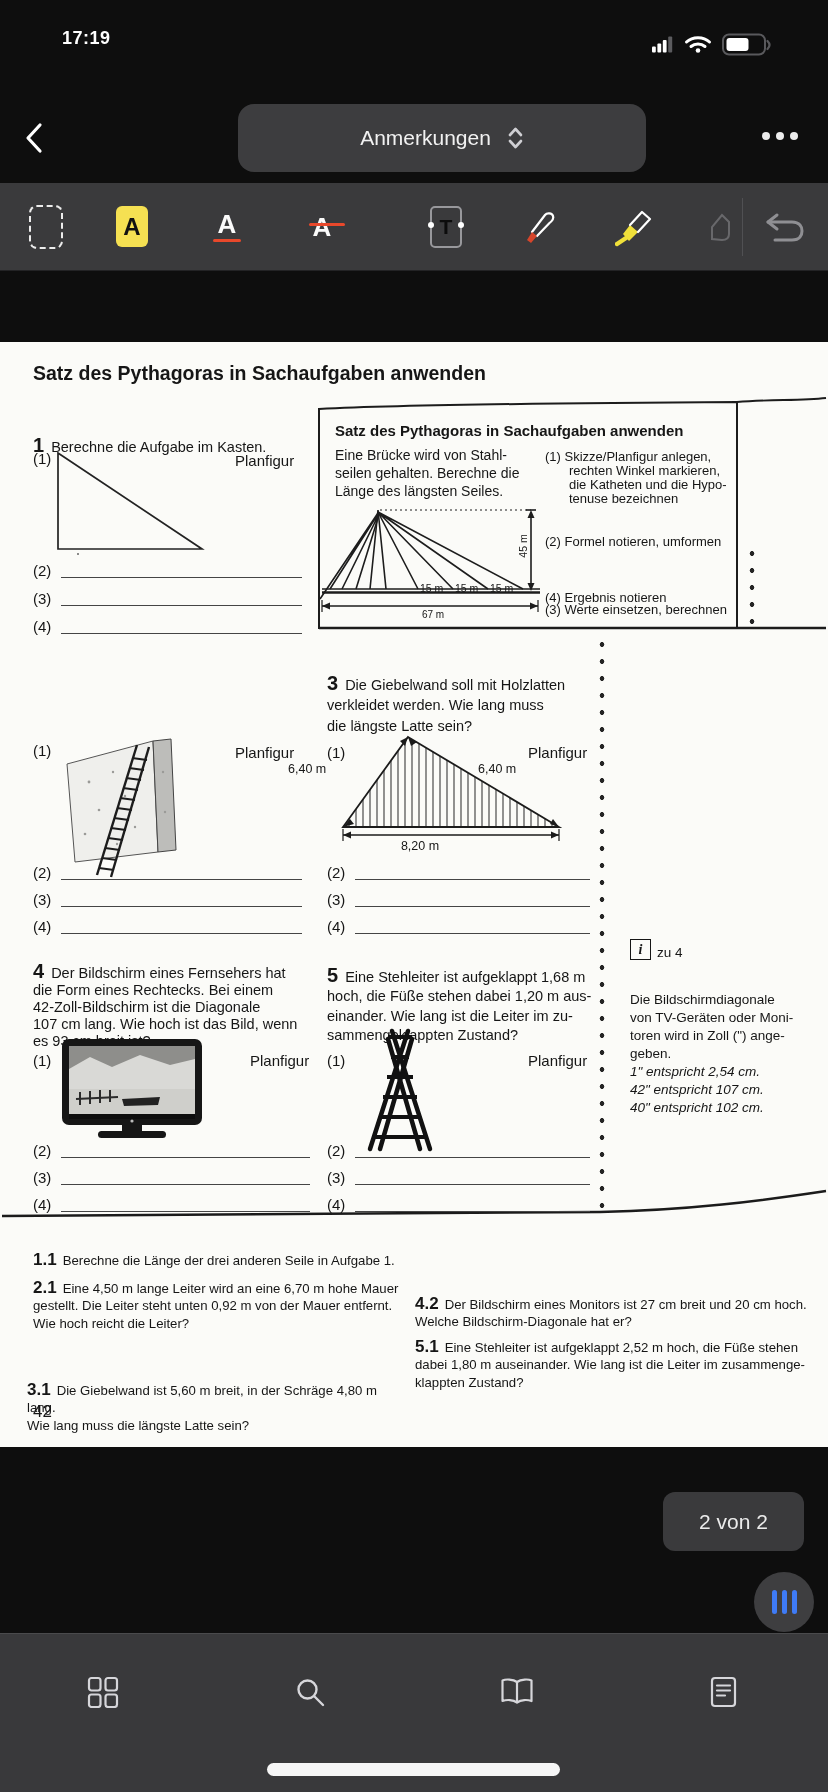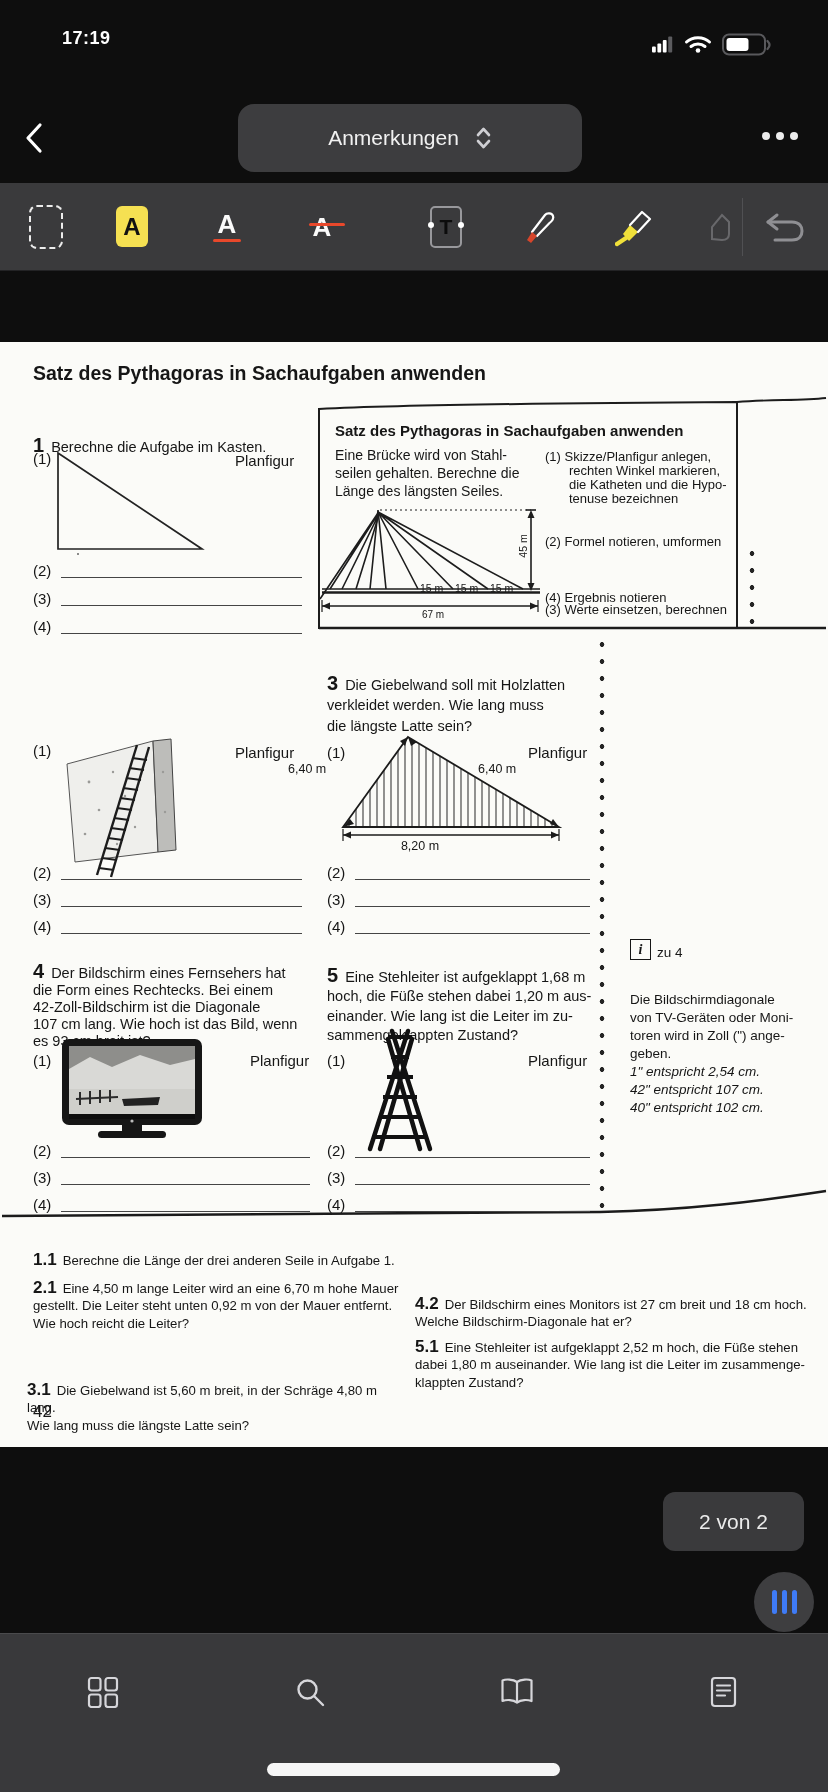--- a/index.html
+++ b/index.html
@@ -2,21 +2,21 @@
 <html><head>
 <meta charset="utf-8">
 <style>
   html,body{margin:0;padding:0;background:#000;}
   .screen{position:relative;width:828px;height:1792px;background:#0e0e0e;overflow:hidden;
           font-family:"Liberation Sans",sans-serif;-webkit-font-smoothing:antialiased;}
   .abs{position:absolute;}
   
   .time{left:62px;top:28px;color:#fff;font-size:18px;font-weight:bold;letter-spacing:.5px;}
   
-  .navpill{left:238px;top:104px;width:344px;height:68px;background:#3d3d3f;border-radius:16px;
+  .navpill{left:238px;top:104px;width:408px;height:68px;background:#3d3d3f;border-radius:16px;
            display:flex;align-items:center;justify-content:center;gap:16px;}
   .navpill .t{color:#f1f1f1;font-size:21px;}
   .backbtn{left:24px;top:116px;width:34px;height:44px;display:flex;align-items:center;}
   .moredots{left:762px;top:132px;display:flex;gap:6px;}
   .moredots i{width:8px;height:8px;border-radius:50%;background:#ececec;}
   
   .toolbar{left:0;top:183px;width:828px;height:87px;background:#3a3a3c;border-bottom:1px solid #232325;}
   .tool{position:absolute;top:0;width:52px;height:87px;display:flex;align-items:center;justify-content:center;transform:translateX(-50%);}
   .selrect{width:30px;height:40px;border:2px dashed #ececec;border-radius:8px;}
   .ahigh{width:32px;height:41px;background:#f5e052;border-radius:6px;display:flex;align-items:center;justify-content:center;
@@ -456,21 +456,21 @@
     <div class="abs bpara" style="left:33px;top:919px;width:372px;">
       <span class="btn">2.1</span><span>Eine 4,50 m lange Leiter wird an eine 6,70 m hohe Mauer
 gestellt. Die Leiter steht unten 0,92 m von der Mauer entfernt.
 Wie hoch reicht die Leiter?</span></div>
     <div class="abs bpara" style="left:27px;top:1021px;width:372px;">
       <span class="btn">3.1</span><span>Die Giebelwand ist 5,60 m breit, in der Schräge 4,80 m lang.
 Wie lang muss die längste Latte sein?</span></div>
     <span class="abs pnum" style="left:33px;top:1060px;">42</span>
 
     <div class="abs bpara" style="left:415px;top:935px;width:408px;">
-      <span class="btn">4.2</span><span>Der Bildschirm eines Monitors ist 27 cm breit und 18 cm hoch.
+      <span class="btn">4.2</span><span>Der Bildschirm eines Monitors ist 27 cm breit und 20 cm hoch.
 Welche Bildschirm-Diagonale hat er?</span></div>
     <div class="abs bpara" style="left:415px;top:978px;width:408px;">
       <span class="btn">5.1</span><span>Eine Stehleiter ist aufgeklappt 2,52 m hoch, die Füße stehen
 dabei 1,80 m auseinander. Wie lang ist die Leiter im zusammenge-
 klappten Zustand?</span></div>
   </div>
 
   <div class="abs pagerpill">
     <span>2 von 2</span>
     </div>

